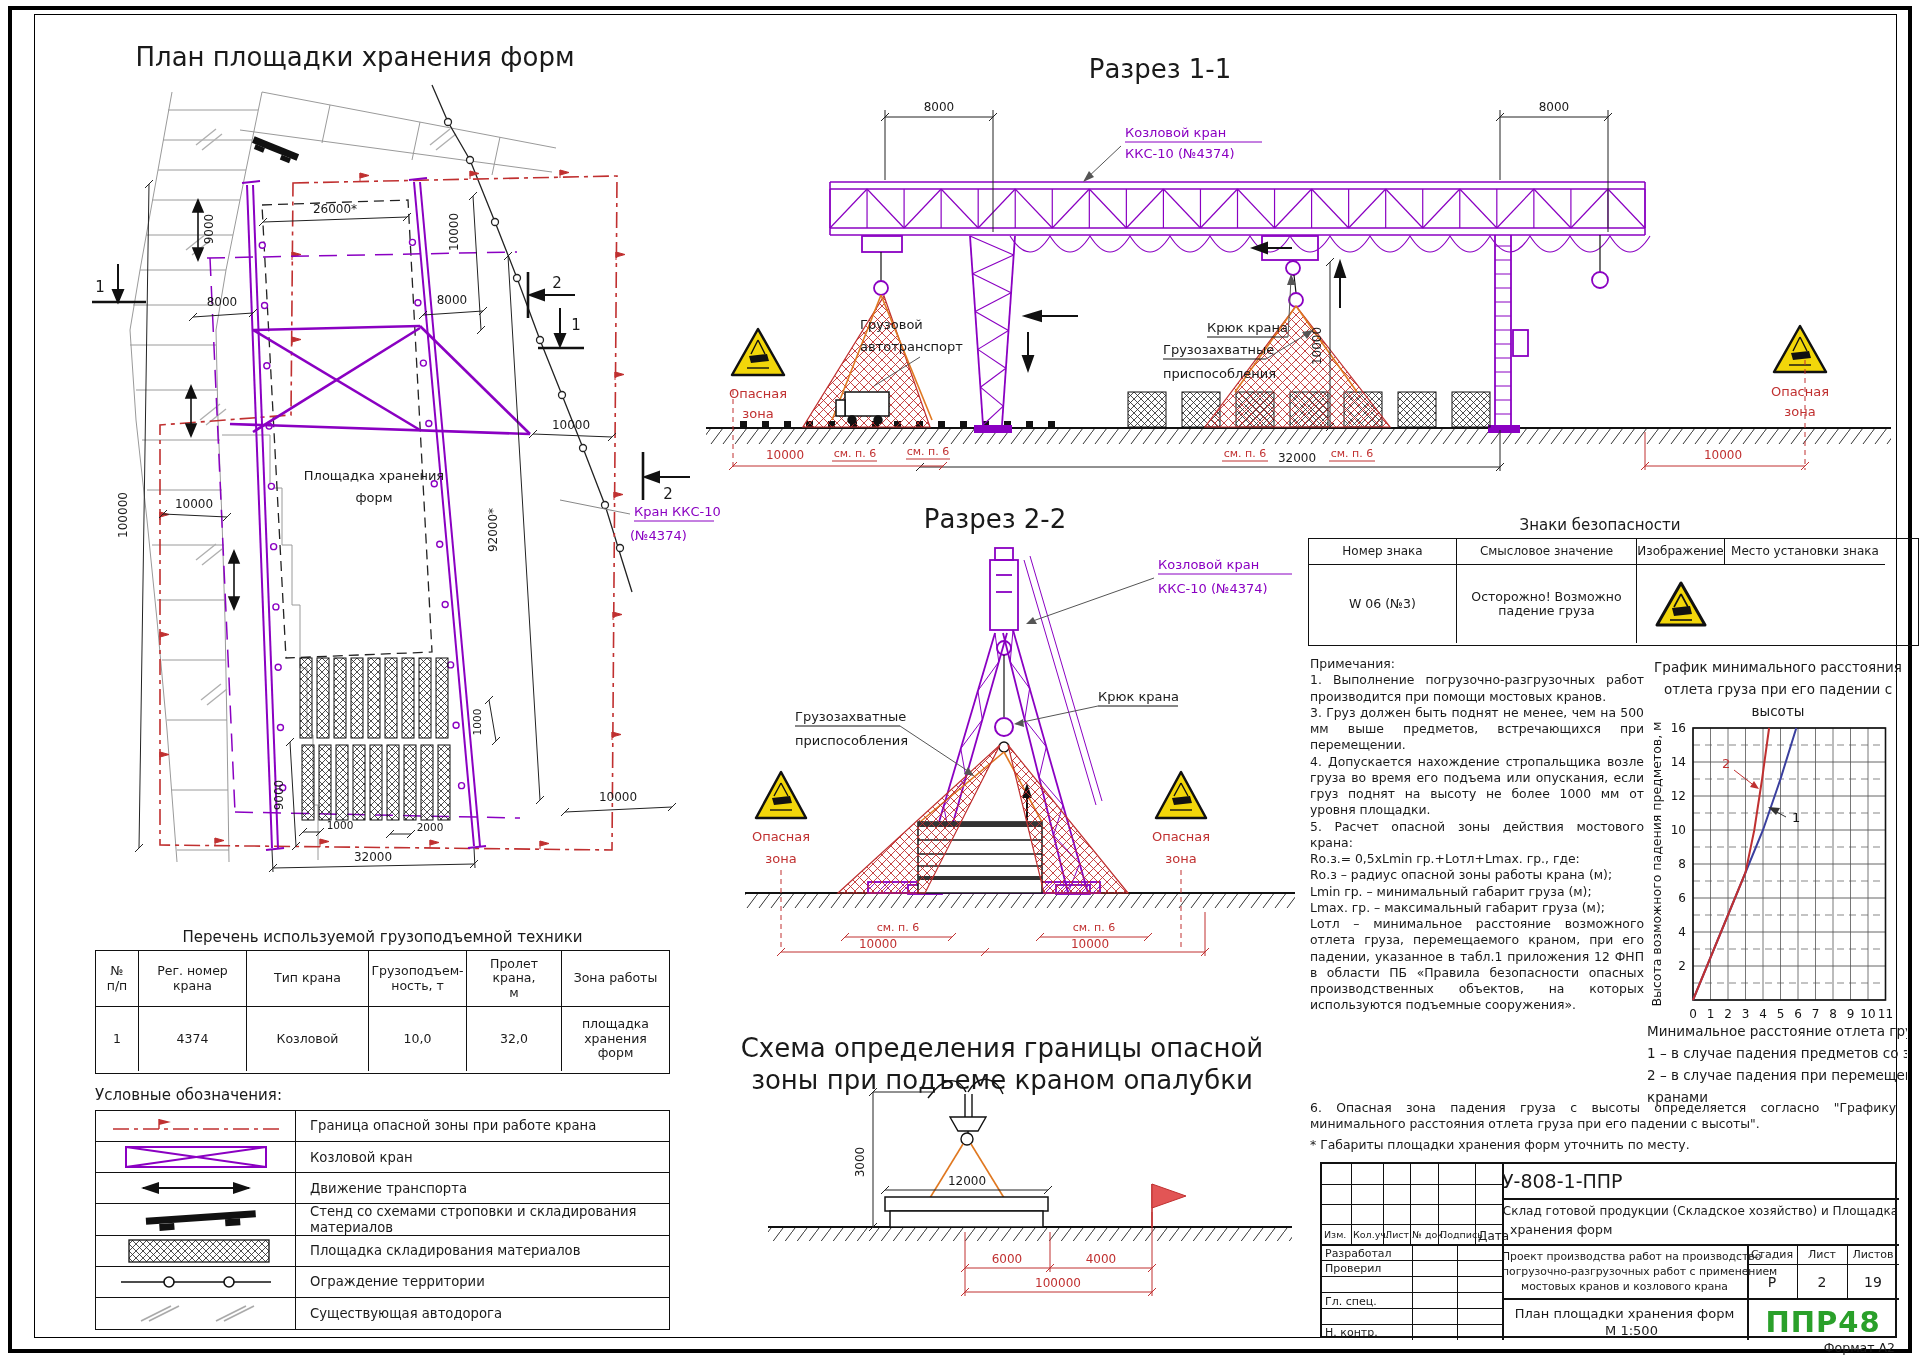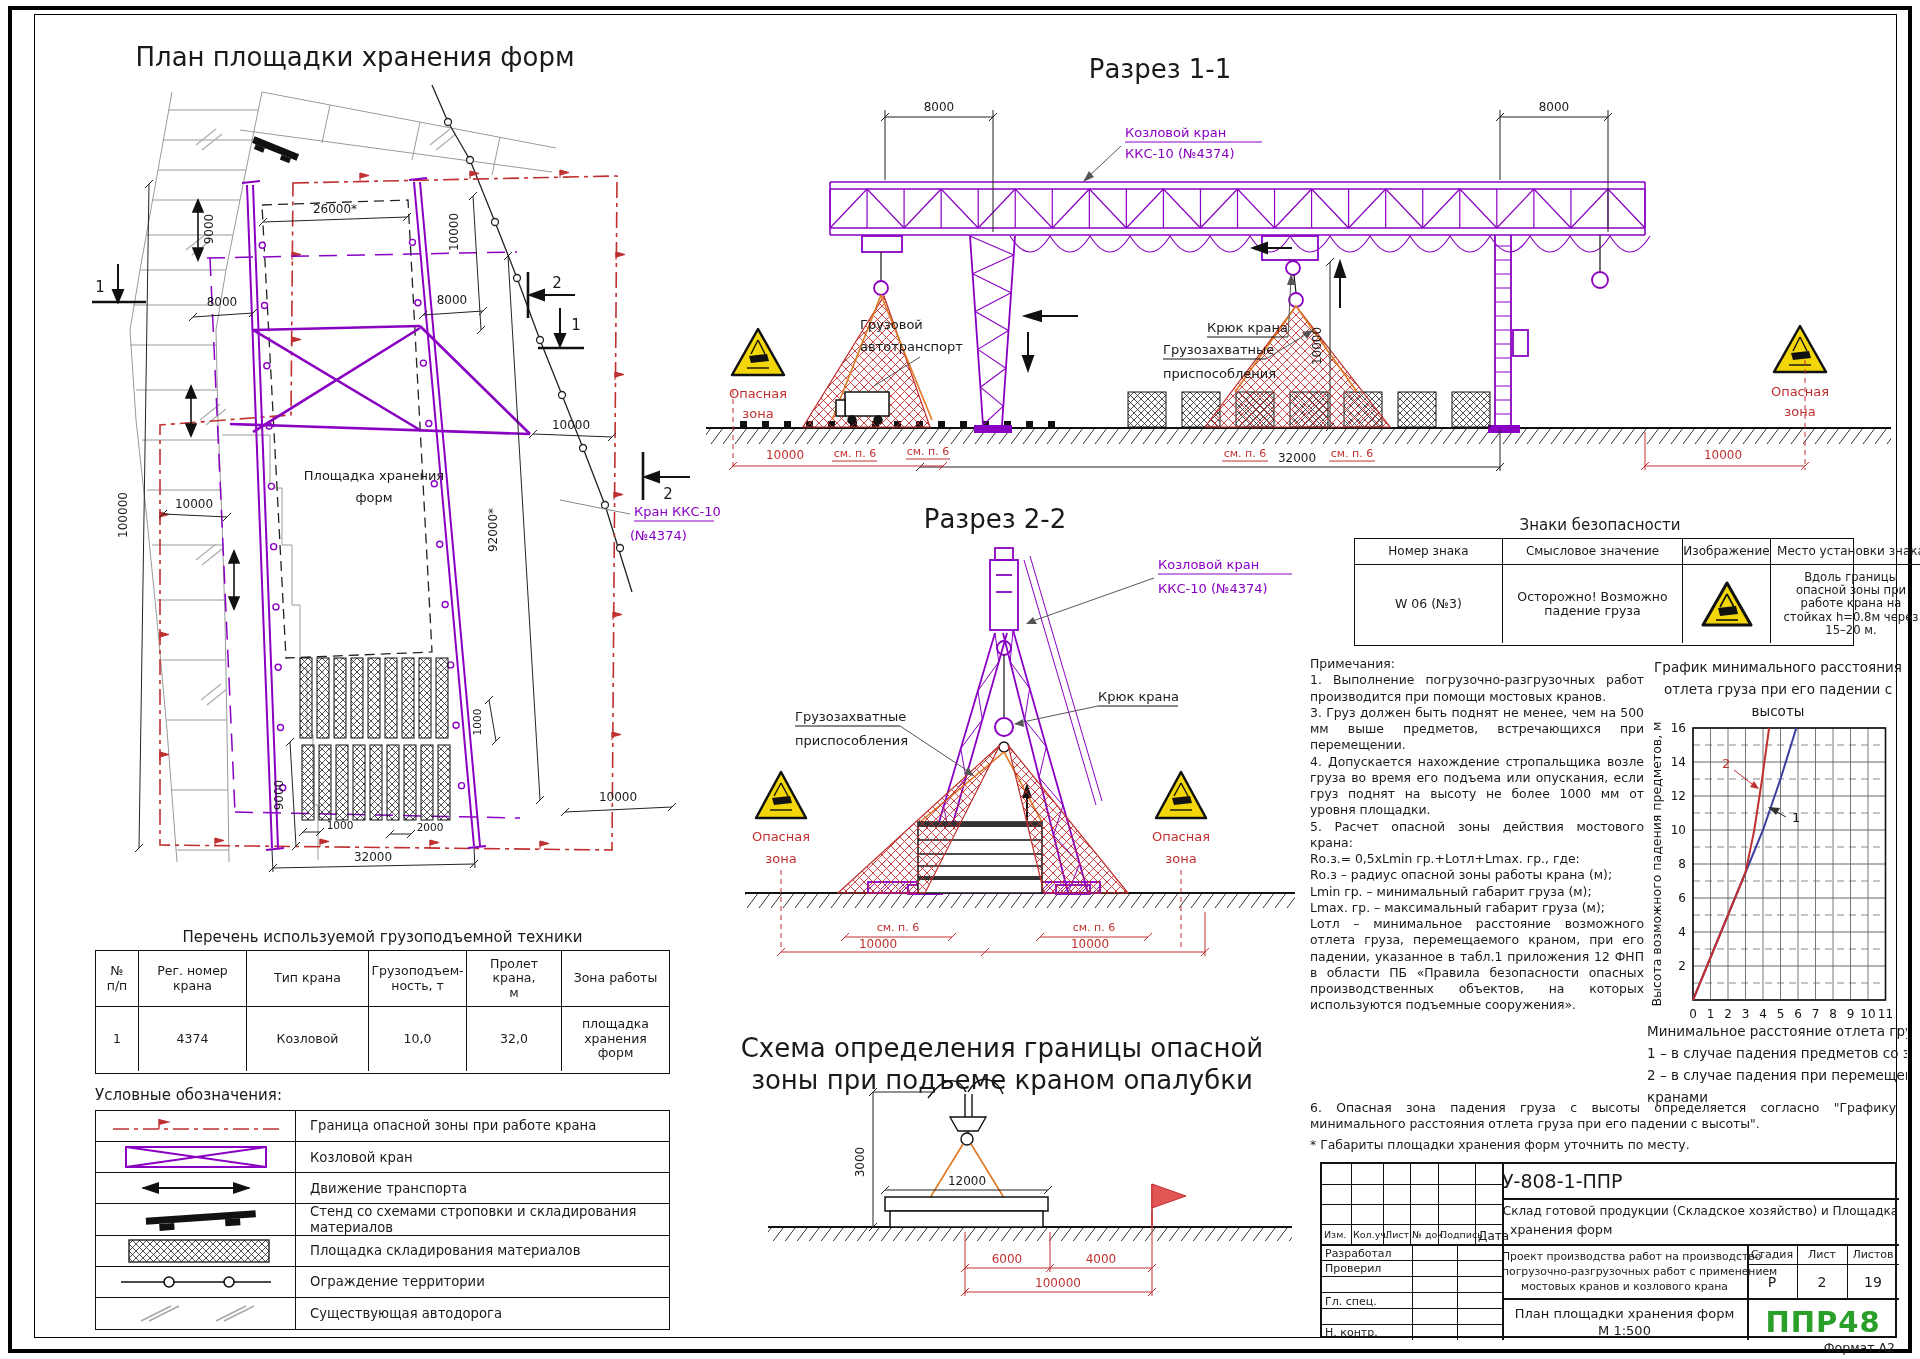--- a/index.html
+++ b/index.html
@@ -796,36 +796,35 @@
       </g>
       <text class="dim" x="967" y="1185" text-anchor="middle">12000</text>
       <text class="dim" transform="rotate(-90 864 1162)" x="864" y="1162" text-anchor="middle">3000</text>
       <text class="dimr" x="1007" y="1263" text-anchor="middle">6000</text>
       <text class="dimr" x="1101" y="1263" text-anchor="middle">4000</text>
       <text class="dimr" x="1058" y="1287" text-anchor="middle">100000</text>
     </g>
   </svg>
 
   <div class="abs blocktitle" style="left:1310px;top:516px;width:580px">Знаки безопасности</div>
-  <div class="abs tbl" style="left:1354px;top:538px;width:500px;height:108px;grid-template-columns:148px 180px 88px 160px;grid-template-rows:26px 78px">
+  <div class="abs tbl" style="left:1308px;top:538px;width:611px;height:108px;grid-template-columns:148px 180px 88px 160px;grid-template-rows:26px 78px">
     <div class="cell" style="font-size:12px">Номер знака</div>
     <div class="cell" style="font-size:12px">Смысловое значение</div>
     <div class="cell" style="font-size:12px">Изображение</div>
     <div class="cell noR" style="font-size:12px">Место установки знака</div>
     <div class="cell noB" style="font-size:12.5px">W 06 (№3)</div>
     <div class="cell noB" style="font-size:12.5px;padding:0 14px">Осторожно! Возможно падение груза</div>
     <div class="cell noB">
       <svg width="56" height="50" viewBox="0 0 56 50">
         <path d="M4,46 L52,46 L28,4 Z" fill="#f2d60a" stroke="#111" stroke-width="3" stroke-linejoin="round"></path>
         <path d="M28,15 l-7,13 M28,15 l7,13" stroke="#111" stroke-width="1.6" fill="none"></path>
         <path d="M19,29 l18,-2 l2,8 l-18,2 z" fill="#111"></path>
         <line x1="17" y1="41" x2="39" y2="41" stroke="#111" stroke-width="1.6"></line>
       </svg>
     </div>
-    <div class="cell noR noB" style="font-size:11.6px;padding:0 8px">Вдоль границы опасной зоны при  работе крана на стойках h=0.8м через 15–20 м.</div>
   </div>
 
   <div class="abs notes" style="left:1310px;top:656px;width:334px">
     <p style="text-align:left">Примечания:</p>
     <p>1. Выполнение погрузочно-разгрузочных работ производится при помощи мостовых кранов.</p>
     <p>3. Груз должен быть поднят не менее, чем на 500 мм выше предметов, встречающихся при перемещении.</p>
     <p>4. Допускается нахождение стропальщика возле груза во время его подъема или опускания, если груз поднят на высоту не более 1000 мм от уровня площадки.</p>
     <p>5. Расчет опасной зоны действия мостового крана:</p>
     <p style="text-align:left">Rо.з.= 0,5хLmin гр.+Lотл+Lmax. гр., где:</p>
     <p style="text-align:left">Rо.з – радиус опасной зоны работы крана (м);</p>
@@ -1061,21 +1060,21 @@
     <div class="tx" style="left:3px;top:98px">Проверил</div>
     <div class="tx" style="left:3px;top:131px">Гл. спец.</div>
     <div class="tx" style="left:3px;top:162px">Н. контр.</div>
     <div class="tx" style="left:180px;top:6px;width:397px;font-size:19px">У-808-1-ППР</div>
     <div class="tx" style="left:180px;top:40px;width:397px;text-align:center;font-size:12px">Склад готовой продукции (Складское хозяйство) и Площадка</div>
     <div class="tx" style="left:188px;top:58px;width:200px;text-align:left;font-size:12.5px">хранения форм</div>
     <div class="tx" style="left:180px;top:86px;width:245px;text-align:center;font-size:10.8px">Проект производства работ на производство</div>
     <div class="tx" style="left:180px;top:101px;width:245px;text-align:center;font-size:10.8px">погрузочно-разгрузочных работ с применением</div>
     <div class="tx" style="left:180px;top:116px;width:245px;text-align:center;font-size:10.8px">мостовых кранов и козлового крана</div>
     <div class="tx" style="left:180px;top:142px;width:245px;text-align:center;font-size:13px">План площадки хранения форм</div>
-    <div class="tx" style="left:180px;top:159px;width:245px;text-align:center;font-size:13px">М 1:500</div>
+    <div class="tx" style="left:187px;top:159px;width:245px;text-align:center;font-size:13px">М 1:500</div>
     <div class="tx" style="left:425px;top:84px;width:50px;text-align:center">Стадия</div>
     <div class="tx" style="left:475px;top:84px;width:50px;text-align:center">Лист</div>
     <div class="tx" style="left:525px;top:84px;width:52px;text-align:center">Листов</div>
     <div class="tx" style="left:425px;top:110px;width:50px;text-align:center;font-size:14px">Р</div>
     <div class="tx" style="left:475px;top:110px;width:50px;text-align:center;font-size:14px">2</div>
     <div class="tx" style="left:525px;top:110px;width:52px;text-align:center;font-size:14px">19</div>
     <div class="tx green" style="left:425px;top:141px;width:152px;text-align:center;font-size:29px;letter-spacing:1px">ППР48</div>
   </div>
   <div class="abs" style="left:1750px;top:1340px;width:145px;text-align:right;font-size:12.5px">Формат А2</div>
 </div>

